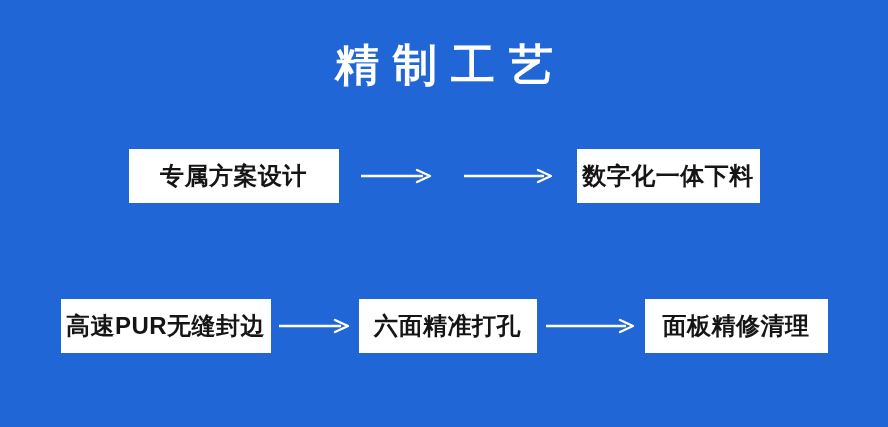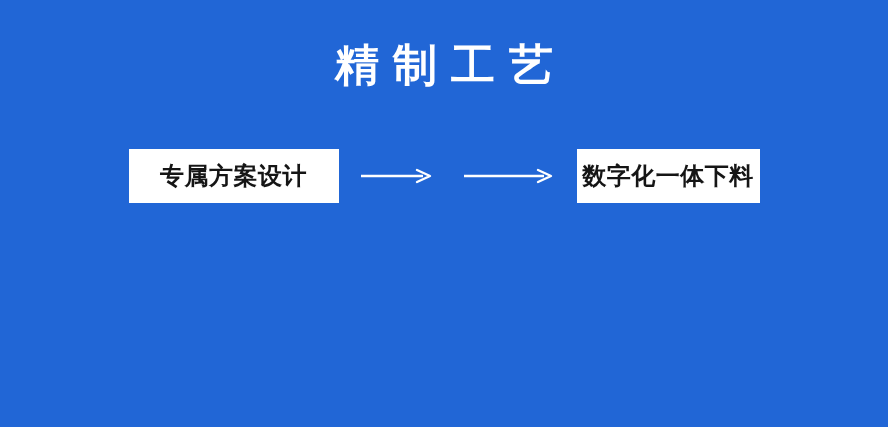--- a/index.html
+++ b/index.html
@@ -120,14 +120,43 @@
         <polyline points="75,2 88,8 75,14" fill="none" stroke="#ffffff" stroke-width="2.4" stroke-linecap="round" stroke-linejoin="round"></polyline>
       </svg>
     </div>
 
     <div class="step-box w-c">
       <span class="step-label">数字化一体下料</span>
     </div>
 
   </div>
 
+  <div class="row" id="row-2">
+
+    <div class="step-box w-a">
+      <span class="step-label">高速PUR无缝封边</span>
+    </div>
+
+    <div class="arrow gap-1">
+      <svg width="74" height="16" viewBox="0 0 74 16" aria-hidden="true">
+        <line x1="1" y1="8" x2="63" y2="8" stroke="#ffffff" stroke-width="2.4"></line>
+        <polyline points="57,2 70,8 57,14" fill="none" stroke="#ffffff" stroke-width="2.4" stroke-linecap="round" stroke-linejoin="round"></polyline>
+      </svg>
+    </div>
+
+    <div class="step-box w-b">
+      <span class="step-label">六面精准打孔</span>
+    </div>
+
+    <div class="arrow gap-2">
+      <svg width="92" height="16" viewBox="0 0 92 16" aria-hidden="true">
+        <line x1="1" y1="8" x2="81" y2="8" stroke="#ffffff" stroke-width="2.4"></line>
+        <polyline points="75,2 88,8 75,14" fill="none" stroke="#ffffff" stroke-width="2.4" stroke-linecap="round" stroke-linejoin="round"></polyline>
+      </svg>
+    </div>
+
+    <div class="step-box w-c">
+      <span class="step-label">面板精修清理</span>
+    </div>
+
+  </div>
 
 </div>
 
 </body></html>

